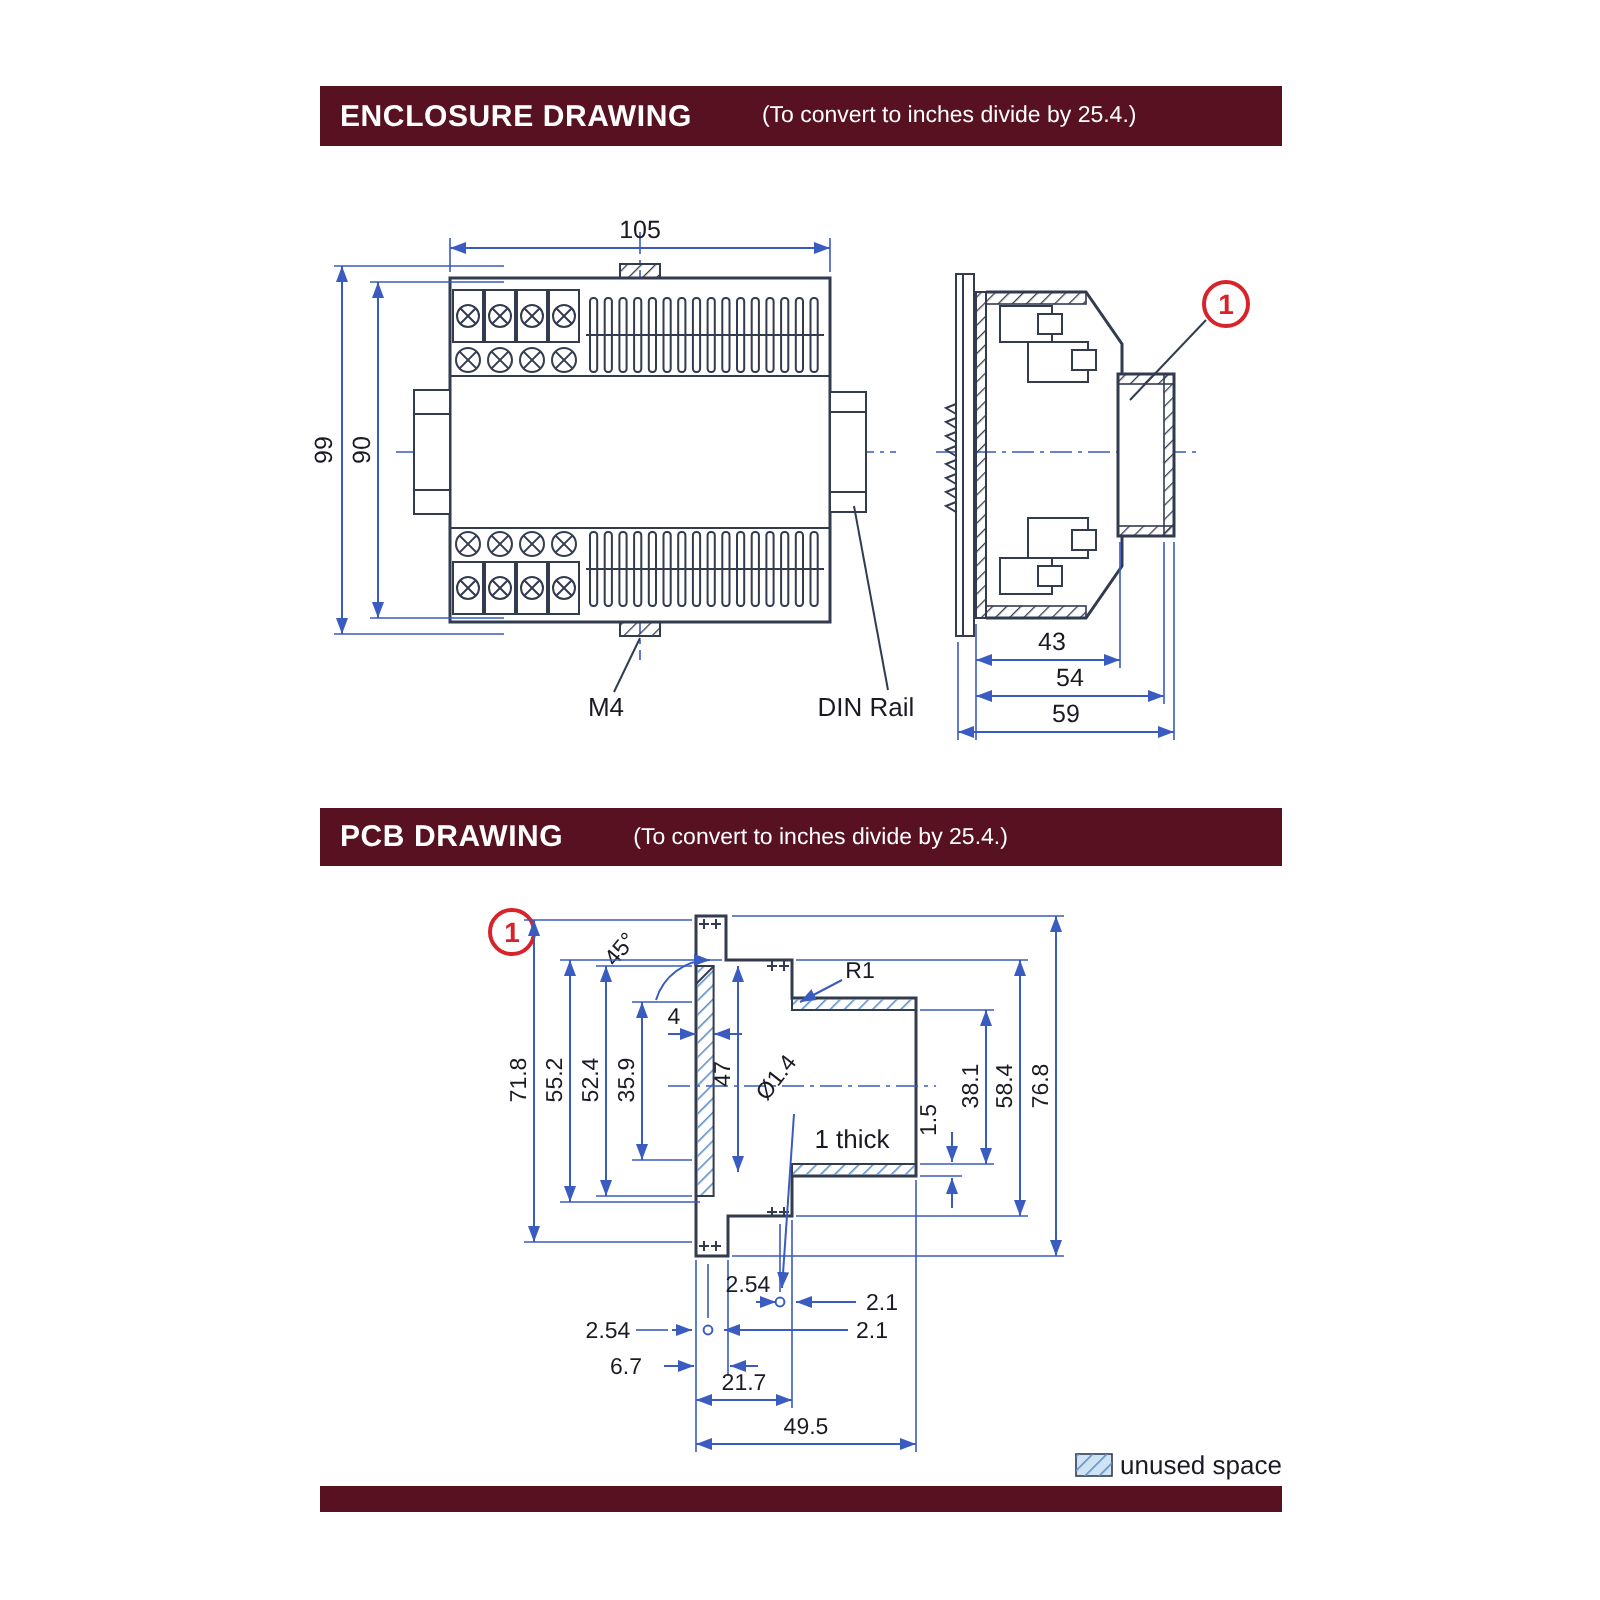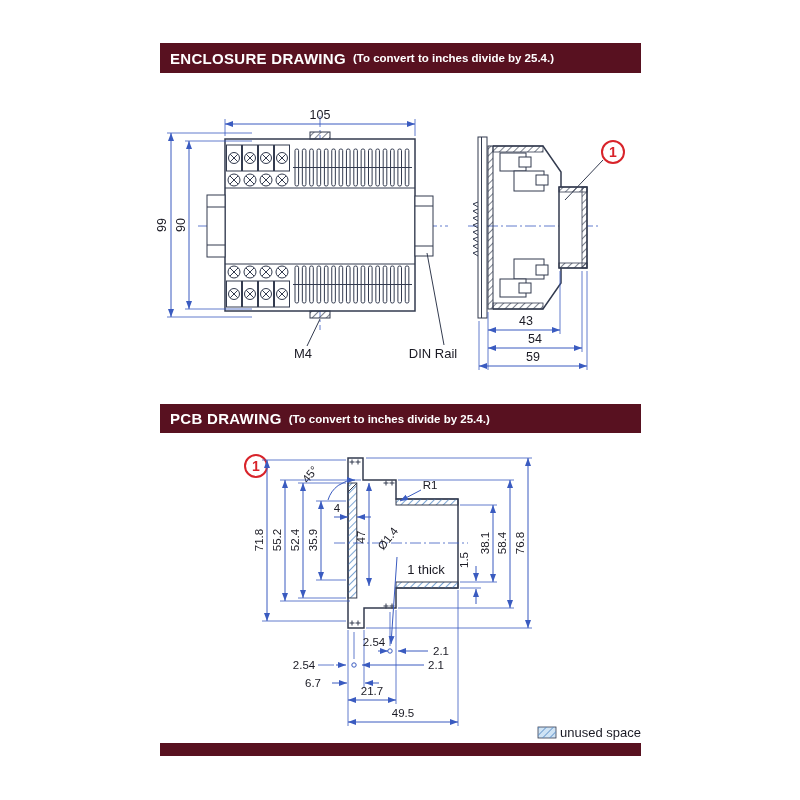--- a/index.html
+++ b/index.html
@@ -1,21 +1,21 @@
 <!DOCTYPE html>
 <html><head>
 <meta charset="utf-8">
 <style>
   html,body{margin:0;padding:0;background:#fff;}
   .page{position:relative;width:800px;height:800px;background:#fff;overflow:hidden;
         font-family:"Liberation Sans",sans-serif;}
   .bar{position:absolute;left:160px;width:481px;background:#581120;color:#fff;
        display:flex;align-items:baseline;gap:7px;padding:0 0 0 10px;box-sizing:border-box;text-align:right;}
   .bar-title{font-weight:bold;font-size:15px;letter-spacing:.3px;align-self:center;}
-  .bar-sub{font-weight:bold;font-size:11.5px;align-self:center;}
+  .bar-sub{font-weight:normal;font-size:11.5px;align-self:center;margin-left:28px;}
   .hdr1{top:43px;height:30px;}
   .hdr2{top:404px;height:29px;}
   .footer{top:743px;height:13px;}
   svg.art{position:absolute;left:0;top:0;}
   .thin{stroke:#333b4f;stroke-width:1;fill:none;}
   .out{stroke:#333b4f;stroke-width:1.5;fill:none;}
   .w{fill:#fff;}
   .dim{stroke:#3a5bc0;stroke-width:1;fill:none;}
   .ext{stroke:#3a5bc0;stroke-width:0.8;fill:none;}
   .cl{stroke:#3a5bc0;stroke-width:0.8;fill:none;stroke-dasharray:11 3 2 3;}

